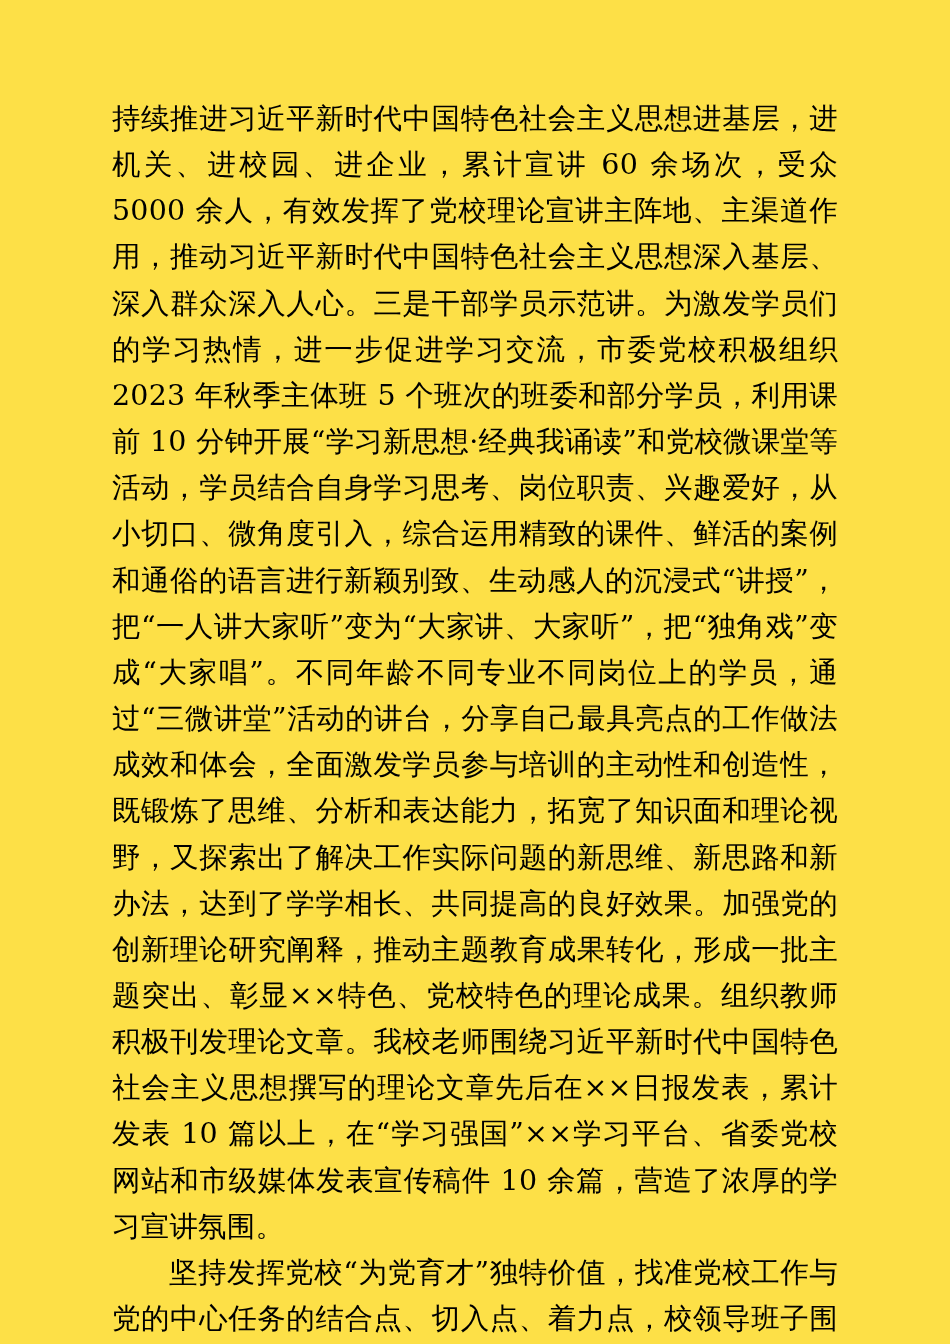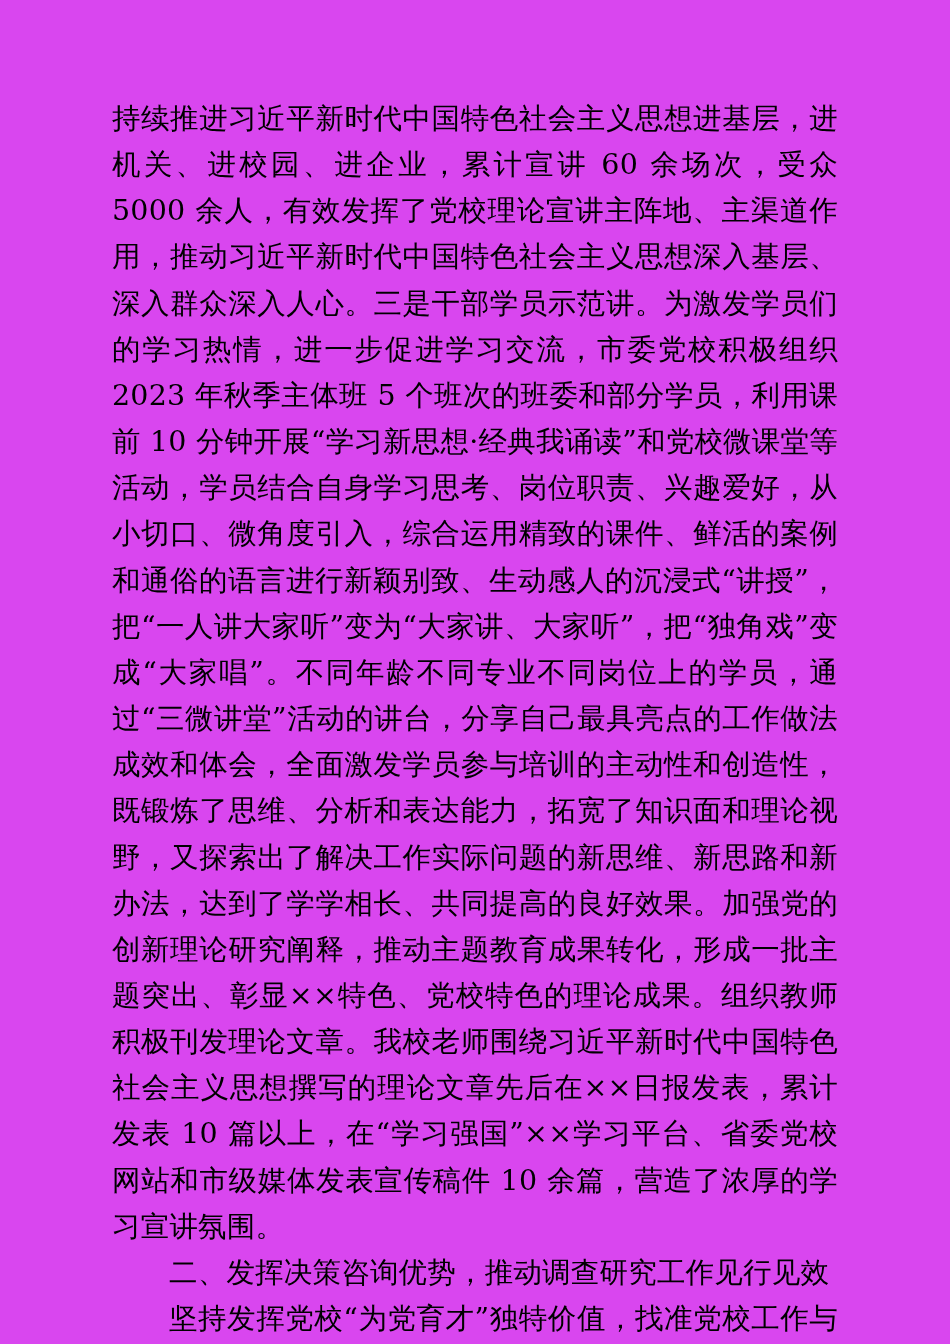--- a/index.html
+++ b/index.html
@@ -3,21 +3,21 @@
 <meta charset="utf-8">
 <style>
   html, body {
     margin: 0;
     padding: 0;
     background: #ffffff;
   }
   .page {
     width: 950px;
     height: 1344px;
-    background: #d946ef;
+    background: #fde047;
     position: relative;
     overflow: hidden;
     box-sizing: border-box;
     padding: 96px 112px 40px 112px;
   }
   .doc-body {
     font-family: "DejaVu Serif", "Liberation Serif", serif;
     font-size: 28.5px;
     line-height: 1.62;
     color: #000000;
@@ -35,16 +35,15 @@
   .para + .para {
     margin-top: 0;
   }
 </style>
 </head>
 <body>
 
 <div class="page">
   <div class="doc-body">
     <p class="para">持续推进习近平新时代中国特色社会主义思想进基层，进机关、进校园、进企业，累计宣讲 60 余场次，受众 5000 余人，有效发挥了党校理论宣讲主阵地、主渠道作用，推动习近平新时代中国特色社会主义思想深入基层、深入群众深入人心。三是干部学员示范讲。为激发学员们的学习热情，进一步促进学习交流，市委党校积极组织 2023 年秋季主体班 5 个班次的班委和部分学员，利用课前 10 分钟开展“学习新思想·经典我诵读”和党校微课堂等活动，学员结合自身学习思考、岗位职责、兴趣爱好，从小切口、微角度引入，综合运用精致的课件、鲜活的案例和通俗的语言进行新颖别致、生动感人的沉浸式“讲授”，把“一人讲大家听”变为“大家讲、大家听”，把“独角戏”变成“大家唱”。不同年龄不同专业不同岗位上的学员，通过“三微讲堂”活动的讲台，分享自己最具亮点的工作做法成效和体会，全面激发学员参与培训的主动性和创造性，既锻炼了思维、分析和表达能力，拓宽了知识面和理论视野，又探索出了解决工作实际问题的新思维、新思路和新办法，达到了学学相长、共同提高的良好效果。加强党的创新理论研究阐释，推动主题教育成果转化，形成一批主题突出、彰显××特色、党校特色的理论成果。组织教师积极刊发理论文章。我校老师围绕习近平新时代中国特色社会主义思想撰写的理论文章先后在××日报发表，累计发表 10 篇以上，在“学习强国”××学习平台、省委党校网站和市级媒体发表宣传稿件 10 余篇，营造了浓厚的学习宣讲氛围。</p>
-    <p class="para indent">二、发挥决策咨询优势，推动调查研究工作见行见效</p>
     <p class="para indent">坚持发挥党校“为党育才”独特价值，找准党校工作与党的中心任务的结合点、切入点、着力点，校领导班子围绕调研课题深化、调研方式优化和调研成果转化，切实抓好调查研究。一是加强部门协作，深化调研选题。聚焦全市中心大局，立足党校职能优势，深入基层、深入群众开展调研。校领导班子成员和广大教职工以解决实际难题</p>
   </div>
 </div>
 
 </body></html>

